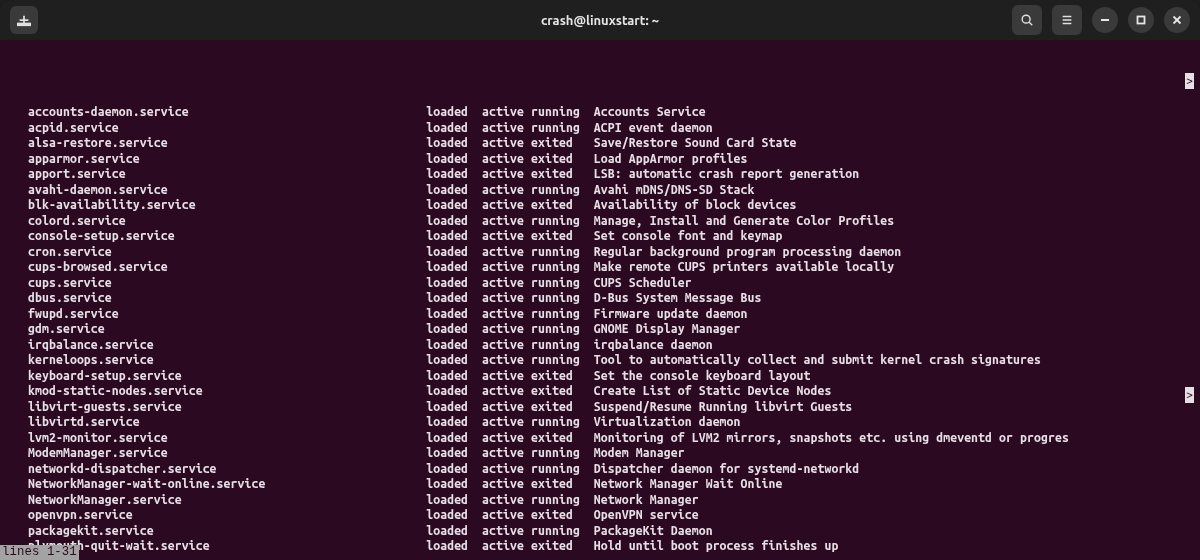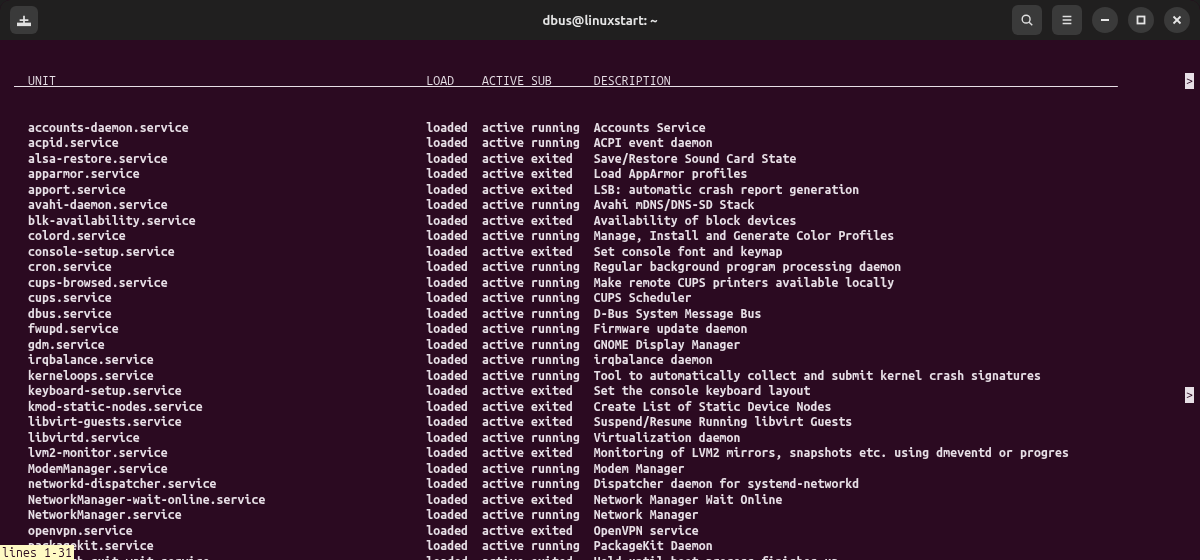--- a/index.html
+++ b/index.html
@@ -79,41 +79,42 @@
     background: #e7dfe6;
     color: #2b0a21;
     width: 9px;
     text-align: center;
     text-decoration: none;
     display: inline-block;
   }
   .status-line {
     position: absolute;
     bottom: 0; left: 0;
-    background: #fef9c3;
+    background: #a3a3a3;
     color: #2b0a21;
     padding: 0 2px;
     font-size: 12.3px;
+    font-family: Liberation Mono, monospace;
   }
 </style>
 </head>
 <body>
 
 <div class="window">
 
   <div class="titlebar">
     <div class="titlebar-left">
       <div class="tb-btn tb-plus">
         <svg viewBox="0 0 16 16">
             <path d="M3 6 h4 v-4 h2 v4 h4 v2 h-4 v4 h-2 v-4 h-4 z" fill="#e0e0e0" stroke="none" transform="translate(0 1)"></path>
             <rect x="1" y="12" width="14" height="2" fill="#e0e0e0"></rect>
           </svg>
       </div>
     </div>
-    <div class="titlebar-center">dbus@linuxstart: ~</div>
+    <div class="titlebar-center">crash@linuxstart: ~</div>
     <div class="titlebar-right">
       <div class="tb-btn square-btn">
         <svg viewBox="0 0 16 16">
             <circle cx="7" cy="7" r="4.5"></circle>
             <line x1="10.5" y1="10.5" x2="14" y2="14"></line>
           </svg>
       </div>
       <div class="tb-btn square-btn">
         <svg viewBox="0 0 16 16">
             <line x1="3" y1="4" x2="13" y2="4"></line>
@@ -134,19 +135,19 @@
       <div class="win-btn">
         <svg viewBox="0 0 10 10">
             <line x1="1.5" y1="1.5" x2="8.5" y2="8.5"></line>
             <line x1="8.5" y1="1.5" x2="1.5" y2="8.5"></line>
           </svg>
       </div>
     </div>
   </div>
 
   <div class="terminal">
-    <div class="header-row"><span id="hdrline">  UNIT                                                     LOAD    ACTIVE SUB      DESCRIPTION                                                                </span><span class="gt-marker">&gt;</span></div>
+    <div class="header-row"><span class="gt-marker">&gt;</span></div>
     <div id="rows"><div class="row">  accounts-daemon.service                                  loaded  active running  Accounts Service</div><div class="row">  acpid.service                                            loaded  active running  ACPI event daemon</div><div class="row">  alsa-restore.service                                     loaded  active exited   Save/Restore Sound Card State</div><div class="row">  apparmor.service                                         loaded  active exited   Load AppArmor profiles</div><div class="row">  apport.service                                           loaded  active exited   LSB: automatic crash report generation</div><div class="row">  avahi-daemon.service                                     loaded  active running  Avahi mDNS/DNS-SD Stack</div><div class="row">  blk-availability.service                                 loaded  active exited   Availability of block devices</div><div class="row">  colord.service                                           loaded  active running  Manage, Install and Generate Color Profiles</div><div class="row">  console-setup.service                                    loaded  active exited   Set console font and keymap</div><div class="row">  cron.service                                             loaded  active running  Regular background program processing daemon</div><div class="row">  cups-browsed.service                                     loaded  active running  Make remote CUPS printers available locally</div><div class="row">  cups.service                                             loaded  active running  CUPS Scheduler</div><div class="row">  dbus.service                                             loaded  active running  D-Bus System Message Bus</div><div class="row">  fwupd.service                                            loaded  active running  Firmware update daemon</div><div class="row">  gdm.service                                              loaded  active running  GNOME Display Manager</div><div class="row">  irqbalance.service                                       loaded  active running  irqbalance daemon</div><div class="row">  kerneloops.service                                       loaded  active running  Tool to automatically collect and submit kernel crash signatures</div><div class="row">  keyboard-setup.service                                   loaded  active exited   Set the console keyboard layout</div><div class="row">  kmod-static-nodes.service                                loaded  active exited   Create List of Static Device Nodes</div><div class="row">  libvirt-guests.service                                   loaded  active exited   Suspend/Resume Running libvirt Guests</div><div class="row">  libvirtd.service                                         loaded  active running  Virtualization daemon</div><div class="row">  lvm2-monitor.service                                     loaded  active exited   Monitoring of LVM2 mirrors, snapshots etc. using dmeventd or progres</div><div class="row">  ModemManager.service                                     loaded  active running  Modem Manager</div><div class="row">  networkd-dispatcher.service                              loaded  active running  Dispatcher daemon for systemd-networkd</div><div class="row">  NetworkManager-wait-online.service                       loaded  active exited   Network Manager Wait Online</div><div class="row">  NetworkManager.service                                   loaded  active running  Network Manager</div><div class="row">  openvpn.service                                          loaded  active exited   OpenVPN service</div><div class="row">  packagekit.service                                       loaded  active running  PackageKit Daemon</div><div class="row">  plymouth-quit-wait.service                               loaded  active exited   Hold until boot process finishes up</div></div>
     <span class="gt-marker" style="top:347px;position:absolute;">&gt;</span>
     <div class="status-line">lines 1-31</div>
   </div>
 
 </div>
 
 </body></html>

